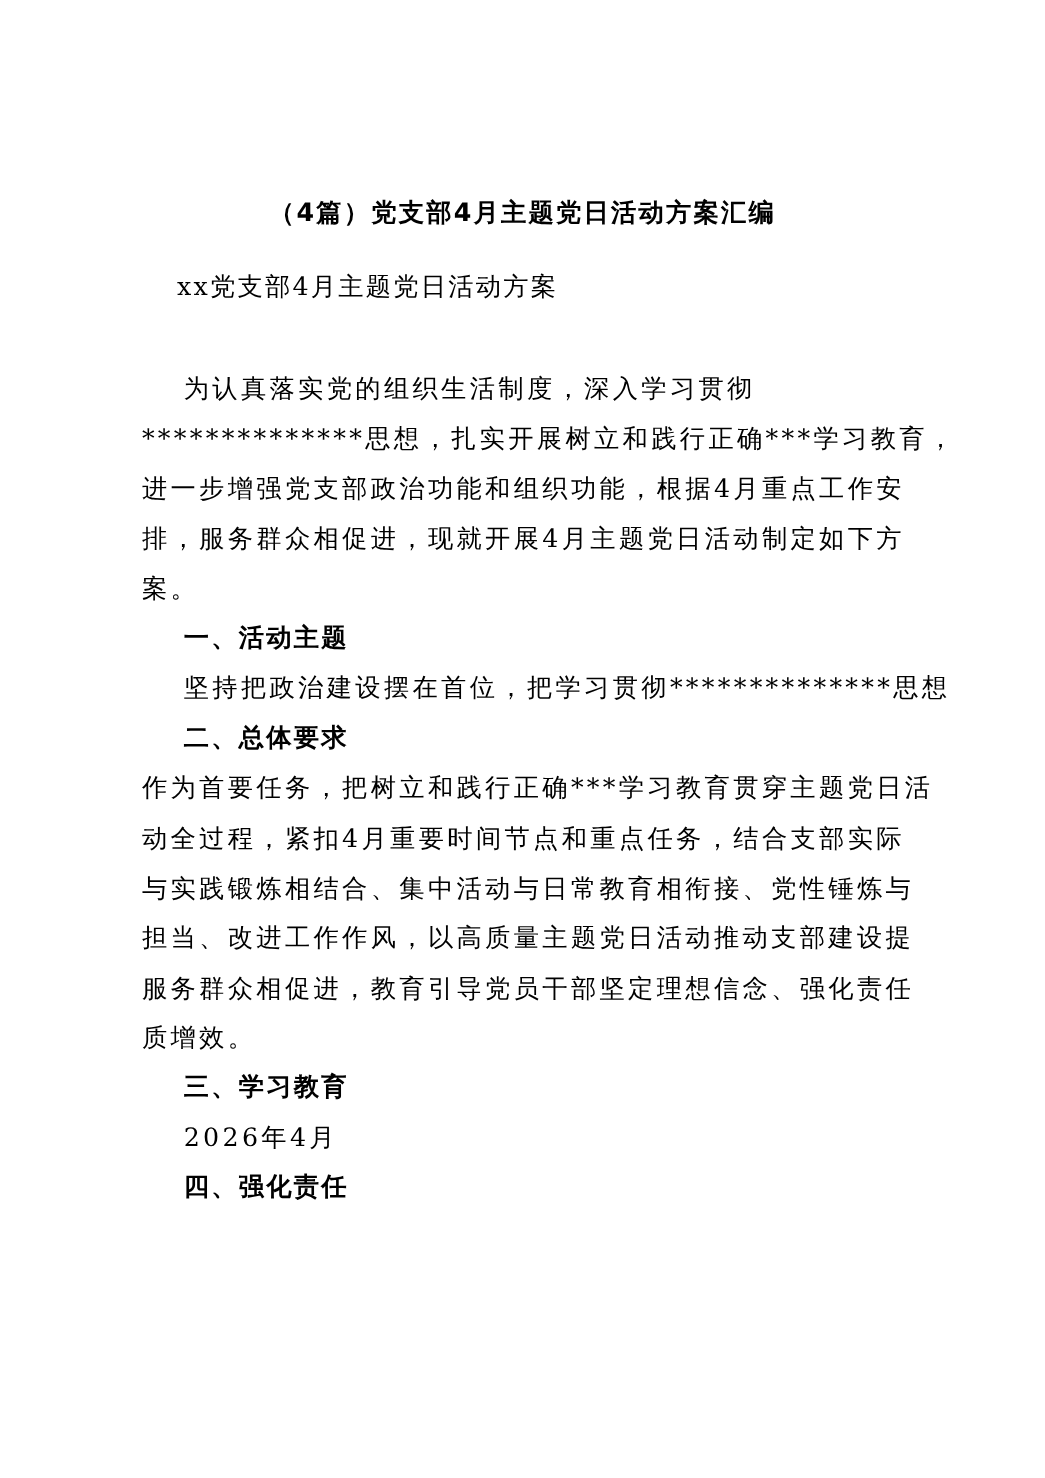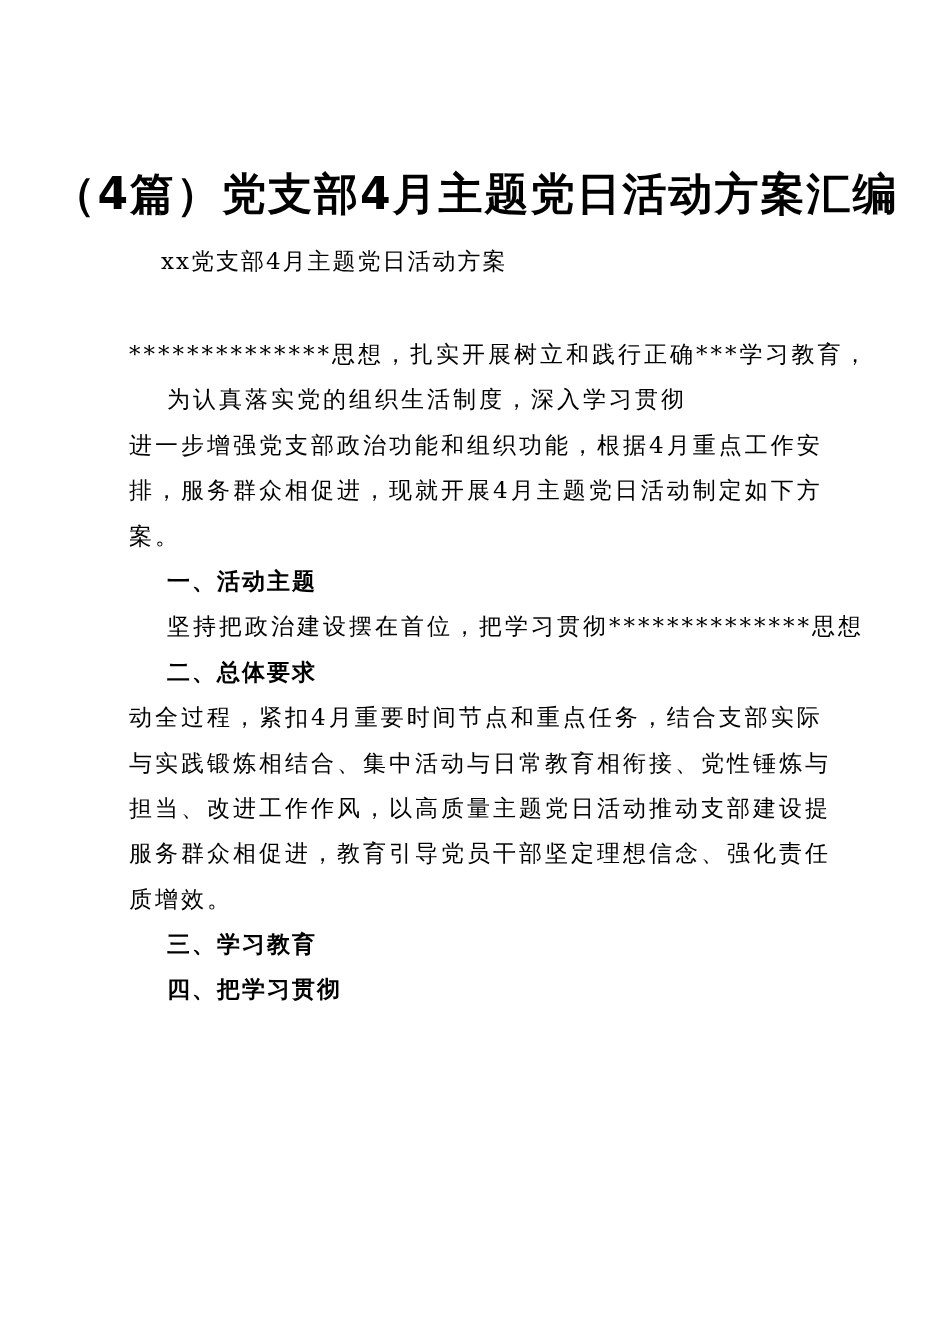--- a/index.html
+++ b/index.html
@@ -21,21 +21,21 @@
     width: 950px; height: 1344px;
     background: #ffffff;
   }
   .title {
     position: absolute;
     left: 0; right: 0;
     top: 168px;
     text-align: center;
     font-family: "DejaVu Sans", "Liberation Sans", sans-serif;
     font-weight: bold;
-    font-size: 44px;
+    font-size: 23px;
     line-height: 52px;
     letter-spacing: 2px;
     white-space: nowrap;
   }
   .subtitle {
     position: absolute;
     left: 161px;
     top: 243px;
     font-size: 23px;
     line-height: 36px;
@@ -50,60 +50,62 @@
   }
   .line {
     height: 45.4px;
     line-height: 45.4px;
     font-size: 23px;
     letter-spacing: 3px;
     white-space: nowrap;
   }
   .indent { padding-left: 38px; }
   .heading {
-    font-family: Liberation Sans, sans-serif;
+    font-family: Liberation Mono, monospace;
     font-weight: bold;
     letter-spacing: 2px;
   }
 </style>
 </head>
 <body>
 
 <div class="page">
 
   <div class="title">（4篇）党支部4月主题党日活动方案汇编</div>
 
   <div class="subtitle">xx党支部4月主题党日活动方案</div>
 
   <div class="body">
 
     <div>
+      <div class="line indent">为认真落实党的组织生活制度，深入学习贯彻</div>
       <div class="line">**************思想，扎实开展树立和践行正确***学习教育，</div>
-      <div class="line indent">为认真落实党的组织生活制度，深入学习贯彻</div>
       <div class="line">进一步增强党支部政治功能和组织功能，根据4月重点工作安</div>
       <div class="line">排，服务群众相促进，现就开展4月主题党日活动制定如下方</div>
       <div class="line">案。</div>
     </div>
 
     <div>
       <div class="line indent heading">一、活动主题</div>
     </div>
 
     <div>
       <div class="line indent">坚持把政治建设摆在首位，把学习贯彻**************思想</div>
       <div class="line indent heading">二、总体要求</div>
+      <div class="line">作为首要任务，把树立和践行正确***学习教育贯穿主题党日活</div>
       <div class="line">动全过程，紧扣4月重要时间节点和重点任务，结合支部实际</div>
       <div class="line">与实践锻炼相结合、集中活动与日常教育相衔接、党性锤炼与</div>
       <div class="line">担当、改进工作作风，以高质量主题党日活动推动支部建设提</div>
       <div class="line">服务群众相促进，教育引导党员干部坚定理想信念、强化责任</div>
       <div class="line">质增效。</div>
     </div>
 
     <div>
       <div class="line indent heading">三、学习教育</div>
+      <div class="line indent">2026年4月</div>
     </div>
 
     <div>
-      <div class="line indent heading">四、把学习贯彻</div>
+      <div class="line indent heading">四、强化责任</div>
     </div>
 
   </div>
 </div>
 
 </body></html>

